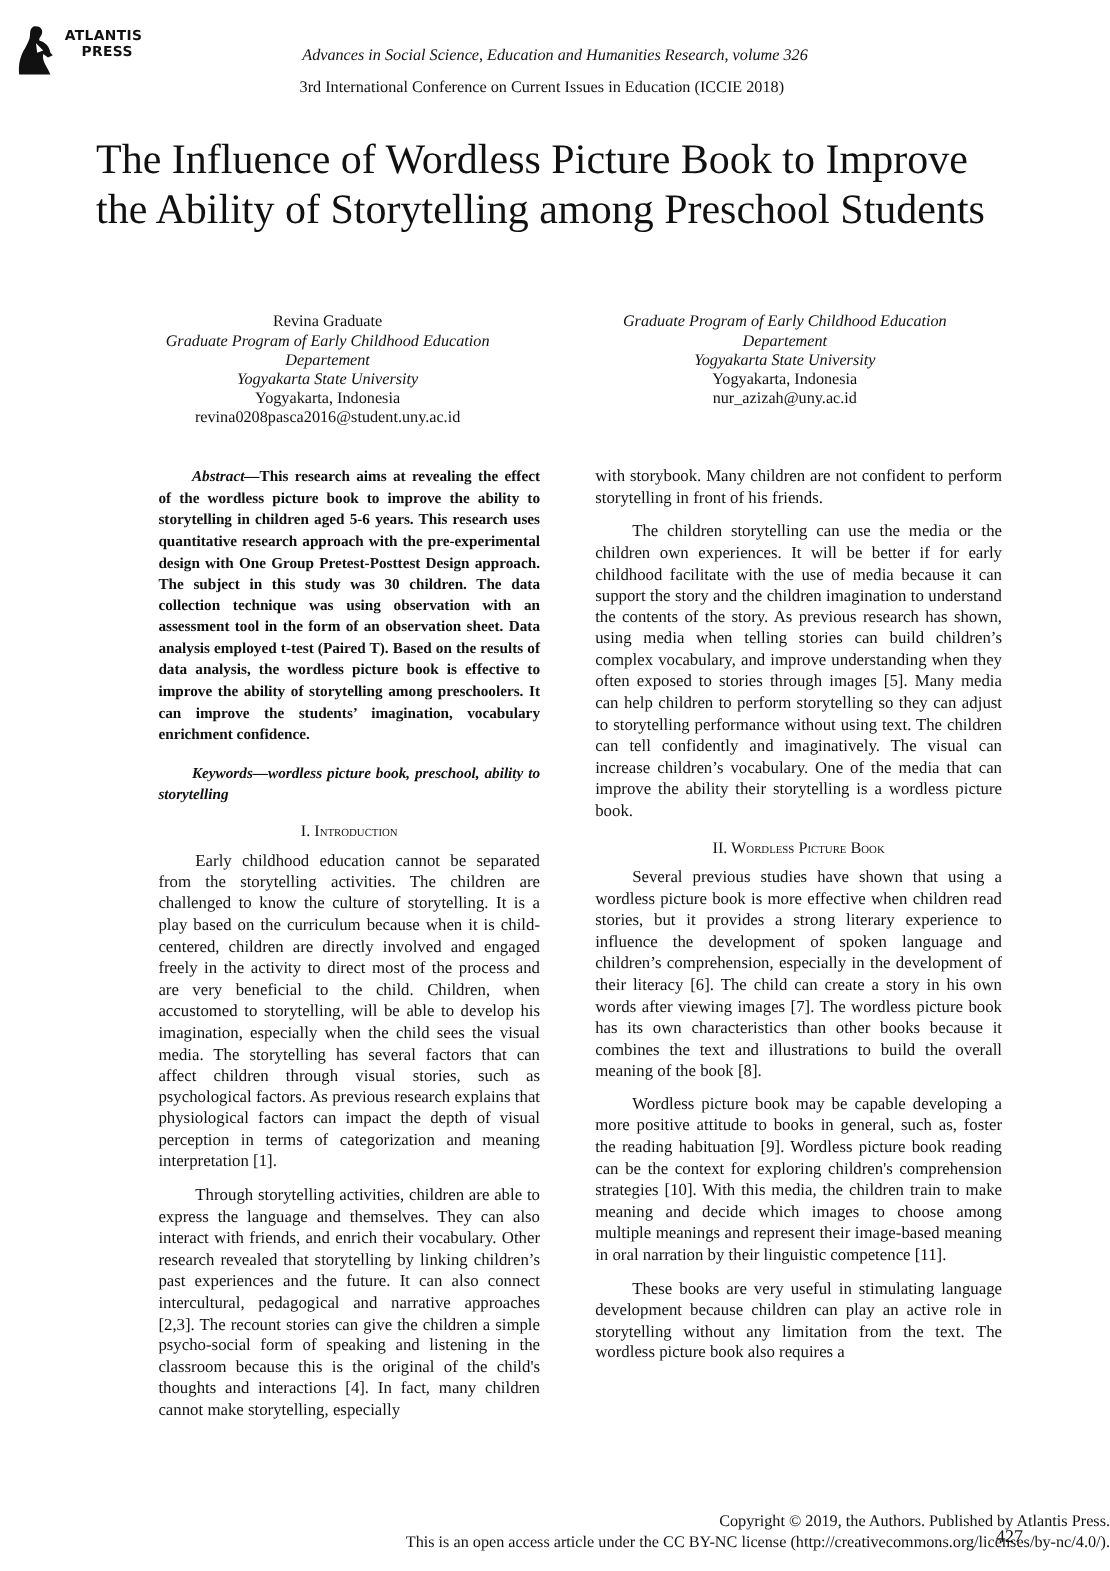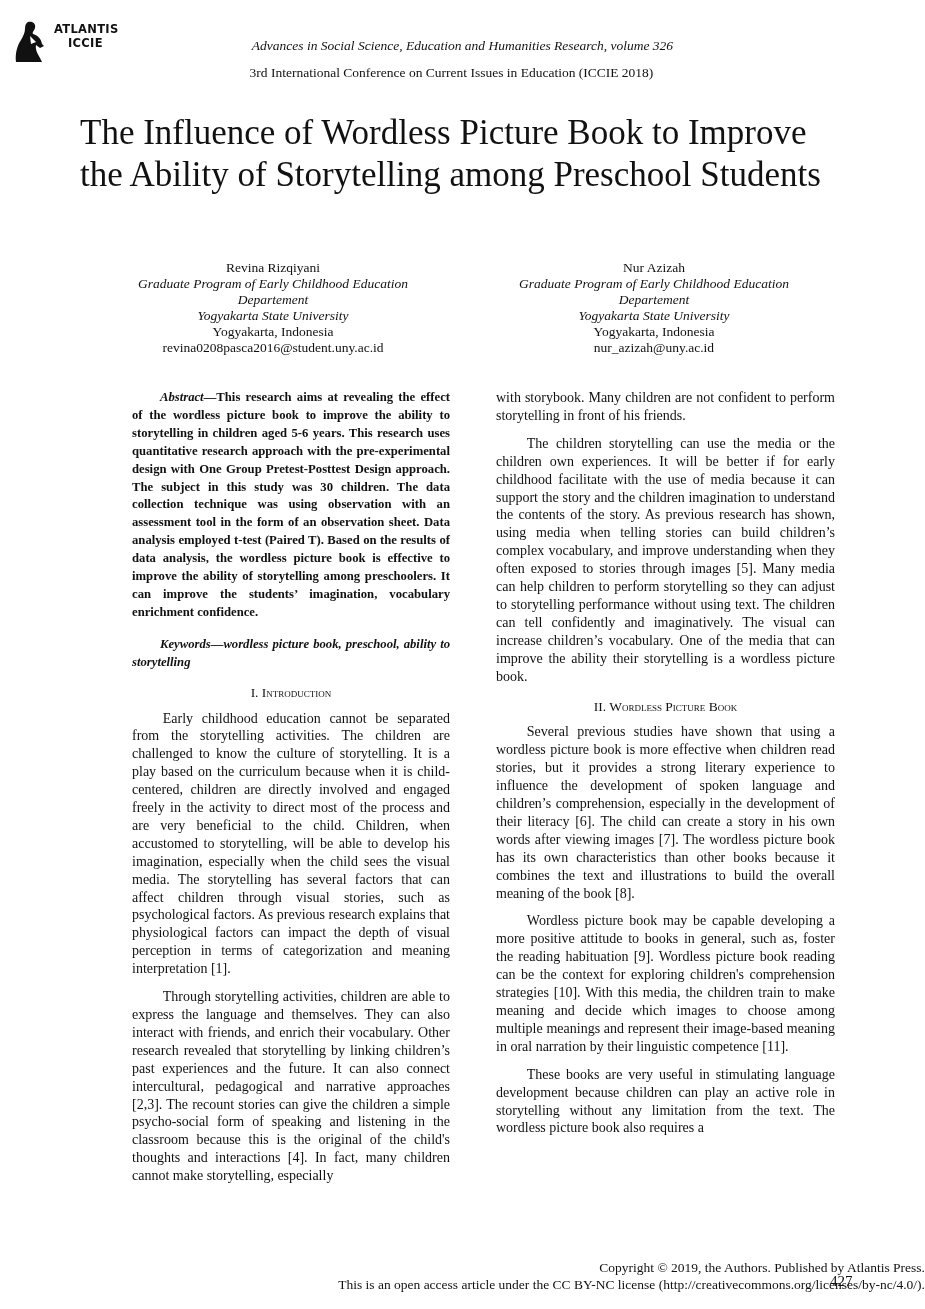--- a/index.html
+++ b/index.html
@@ -35,39 +35,38 @@
 </head>
 <body>
 
 <div class="abs logo">
   <svg width="36" height="44" viewBox="0 0 36 44">
     <path d="M14 2 C19 1 22 4 21 8 C20 11 18 12 19 14 C23 15 27 18 28 24 L30 26 L26 28 L22 25 C21 30 24 34 26 38 L28 42 L2 42 C1 34 3 26 7 20 C9 16 11 13 11 9 C11 5 12 3 14 2 Z" fill="#111"></path>
     <path d="M16 16 L22 22 L17 24 Z" fill="#fff"></path>
   </svg>
   <div class="logo-text">
     <span>ATLANTIS</span>
-    <span class="l2">ICCIE</span>
+    <span class="l2">PRESS</span>
   </div>
 </div>
 
 <div class="abs hdr1">Advances in Social Science, Education and Humanities Research, volume 326</div>
 <div class="abs hdr2">3rd International Conference on Current Issues in Education (ICCIE 2018)</div>
 
 <h1 class="abs title">The Influence of Wordless Picture Book to Improve the Ability of Storytelling among Preschool Students</h1>
 
 <div class="abs author a1">
-  <div>Revina Rizqiyani</div>
+  <div>Revina Graduate</div>
   <div class="it">Graduate Program of Early Childhood Education</div>
   <div class="it">Departement</div>
   <div class="it">Yogyakarta State University</div>
   <div>Yogyakarta, Indonesia</div>
   <div>revina0208pasca2016@student.uny.ac.id</div>
 </div>
 <div class="abs author a2">
-  <div>Nur Azizah</div>
   <div class="it">Graduate Program of Early Childhood Education</div>
   <div class="it">Departement</div>
   <div class="it">Yogyakarta State University</div>
   <div>Yogyakarta, Indonesia</div>
   <div>nur_azizah@uny.ac.id</div>
 </div>
 
 <div class="abs col left">
   <p class="abstract"><span class="lead">Abstract—</span><span>This research aims at revealing the effect of the wordless picture book to improve the ability to storytelling in children aged 5-6 years. This research uses quantitative research approach with the pre-experimental design with One Group Pretest-Posttest Design approach. The subject in this study was 30 children. The data collection technique was using observation with an assessment tool in the form of an observation sheet. Data analysis employed t-test (Paired T). Based on the results of data analysis, the wordless picture book is effective to improve the ability of storytelling among preschoolers. It can improve the students’ imagination, vocabulary enrichment confidence.</span></p>
   <p class="keywords"><span>Keywords—</span><span>wordless picture book, preschool, ability to storytelling</span></p>

